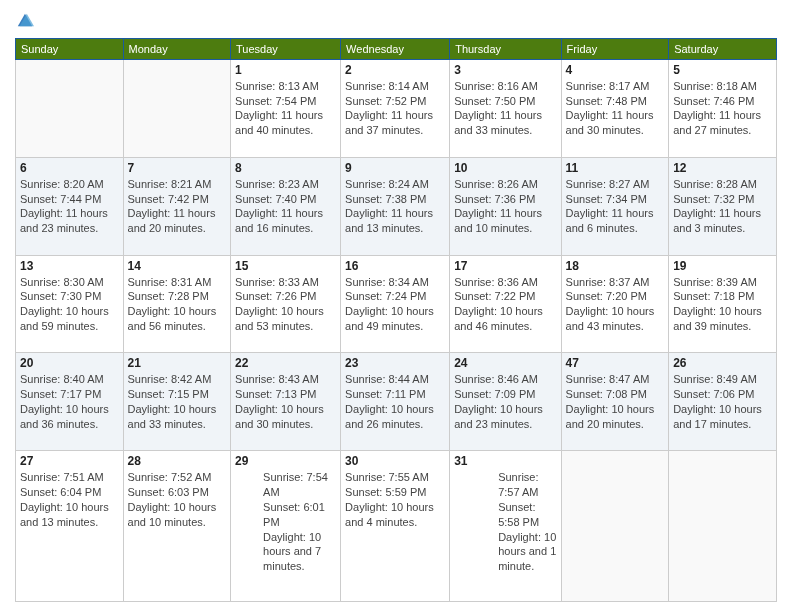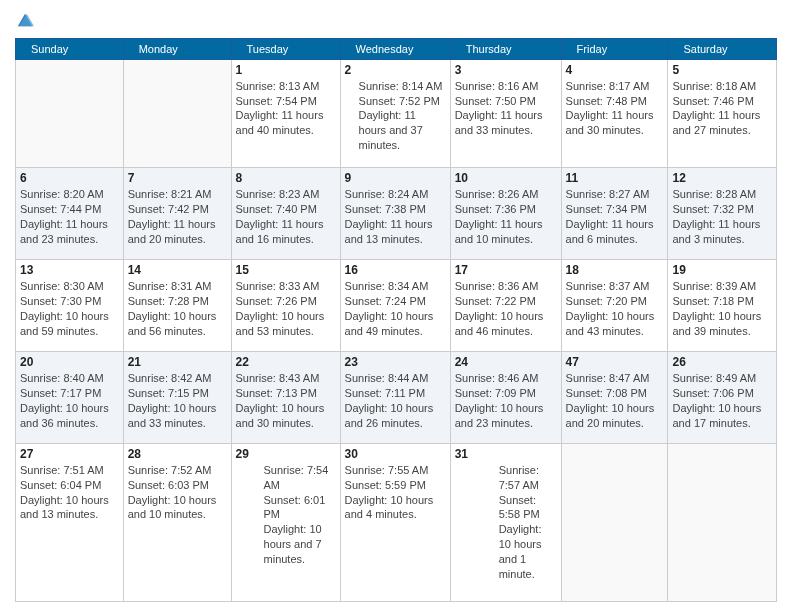--- a/index.html
+++ b/index.html
@@ -54,24 +54,24 @@
       font-size: 14px;
       color: #555;
     }
     .calendar {
       flex: 1;
       border-collapse: collapse;
       width: 100%;
       font-size: 10px;
     }
     .calendar th {
-      background: #0369a1;
+      background: #4d7c0f;
       color: white;
       text-align: left;
-      padding: 4px 15px;
+      padding: 4px 5px;
       font-size: 11px;
       font-weight: normal;
       border: 1px solid #1a5a9e;
     }
     .calendar td {
       border: 1px solid #ccc;
       vertical-align: top;
       padding: 3px 4px;
       width: 113px;
       min-height: 70px;
@@ -144,21 +144,21 @@
           <td class="empty"></td>
           <td class="empty"></td>
           <td>
             <span class="day-num">1</span>
             <div class="day-info" style="white-space: pre-line;">Sunrise: 8:13 AM
 Sunset: 7:54 PM
 Daylight: 11 hours and 40 minutes.</div>
           </td>
           <td>
             <span class="day-num">2</span>
-            <div class="day-info" style="white-space: pre-line; margin-left: 14px;">Sunrise: 8:14 AM
+            <div class="day-info" style="white-space: pre-line;">Sunrise: 8:14 AM
 Sunset: 7:52 PM
 Daylight: 11 hours and 37 minutes.</div>
           </td>
           <td>
             <span class="day-num">3</span>
             <div class="day-info" style="white-space: pre-line;">Sunrise: 8:16 AM
 Sunset: 7:50 PM
 Daylight: 11 hours and 33 minutes.</div>
           </td>
           <td>

